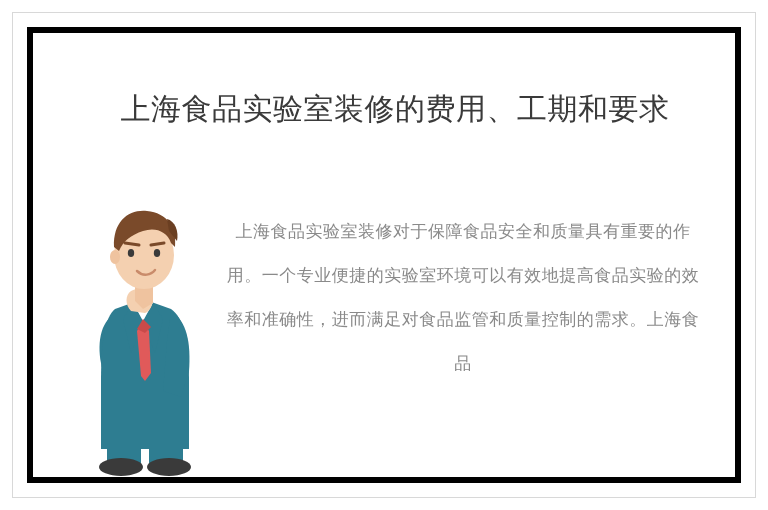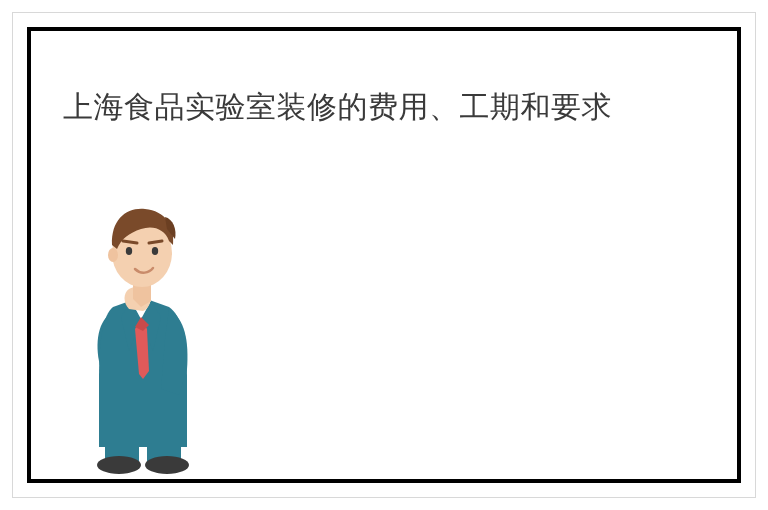--- a/index.html
+++ b/index.html
@@ -21,23 +21,24 @@
     box-sizing: border-box;
     border: 1px solid #d8d8d8;
     background: #ffffff;
   }
   .card-inner {
     position: absolute;
     left: 14px;
     top: 14px;
     right: 14px;
     bottom: 14px;
-    border: 4px solid #000000;
+    border: 6px solid #000000;
     background: #ffffff;
     box-sizing: border-box;
+    text-align: center;
   }
   .title {
     position: absolute;
     left: 32px;
     top: 34px;
     width: 660px;
     font-size: 30px;
     line-height: 44px;
     color: #3a3a3a;
     font-family: "Liberation Sans", sans-serif;
@@ -109,15 +110,16 @@
 
         <path d="M34 250 L34 266 L58 266 L66 250 Z" fill="#2e7d91" opacity="0"></path>
         <rect x="36" y="250" width="34" height="24" fill="#2e7d91"></rect>
         <rect x="78" y="250" width="34" height="24" fill="#2e7d91"></rect>
 
         <ellipse cx="50" cy="276" rx="22" ry="9" fill="#3a3a3a"></ellipse>
         <ellipse cx="98" cy="276" rx="22" ry="9" fill="#3a3a3a"></ellipse>
       </svg>
     </div>
 
+    <p class="body-text">上海食品实验室装修对于保障食品安全和质量具有重要的作用。一个专业便捷的实验室环境可以有效地提高食品实验的效率和准确性，进而满足对食品监管和质量控制的需求。上海食品</p>
 
   </div>
 </div>
 
 </body></html>

